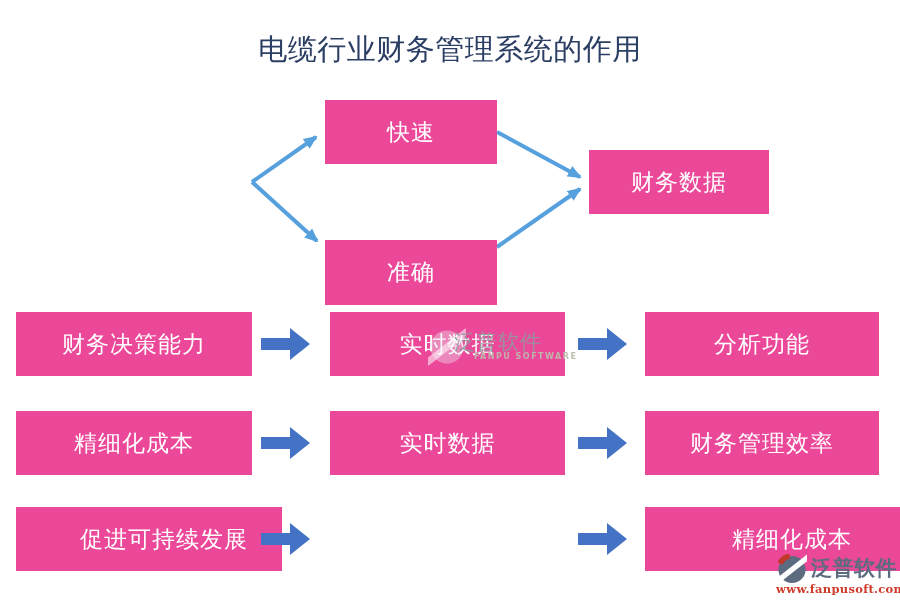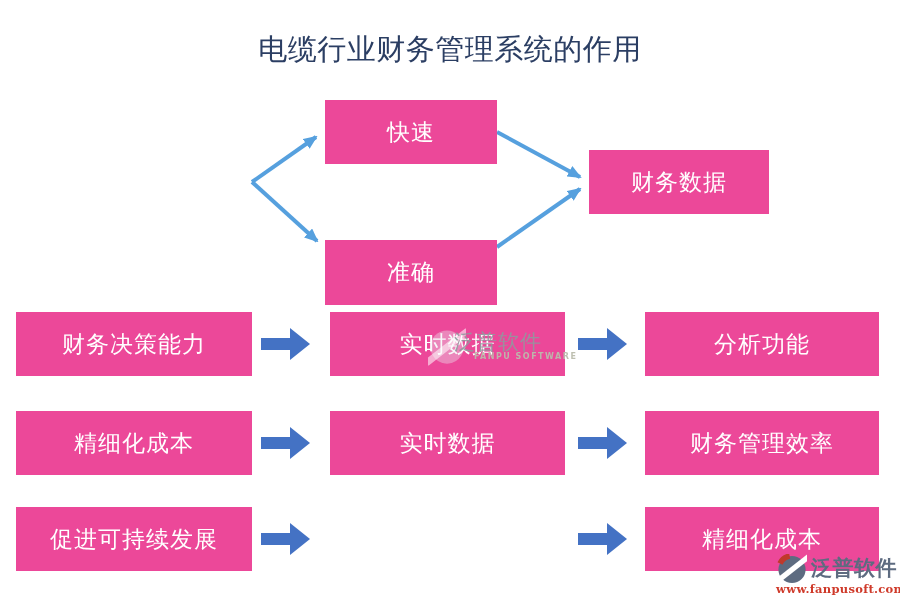--- a/index.html
+++ b/index.html
@@ -20,21 +20,21 @@
   .b-source{left:16px;top:150px;width:236px;height:64px;}
   .b-fast{left:325px;top:100px;width:172px;height:64px;}
   .b-accurate{left:325px;top:216px;width:172px;height:65px;margin-top:24px;}
   .b-target{left:589px;top:150px;width:180px;height:64px;}
   
   .col-left{left:16px;width:236px;}
   .col-mid{left:330px;width:235px;}
   .col-right{left:645px;width:234px;}
   .row-0{top:312px;height:64px;}
   .row-1{top:411px;height:64px;}
-  .row-2{top:507px;height:64px;}
+  .row-2{top:507px;height:64px;padding-left:30px;}
   .connectors{position:absolute;left:0;top:0;}
   .blockarrow{position:absolute;width:50px;height:34px;}
   .ba-left{left:261px;}
   .ba-right{left:578px;}
   .ba-row0{top:327px;} .ba-row1{top:426px;} .ba-row2{top:522px;}
   
   .wm{position:absolute;pointer-events:none;}
   .wm-icon{left:428px;top:328px;width:38px;height:38px;}
   .wm-cn{
     left:454px;top:328px;font-size:21px;letter-spacing:1px;

